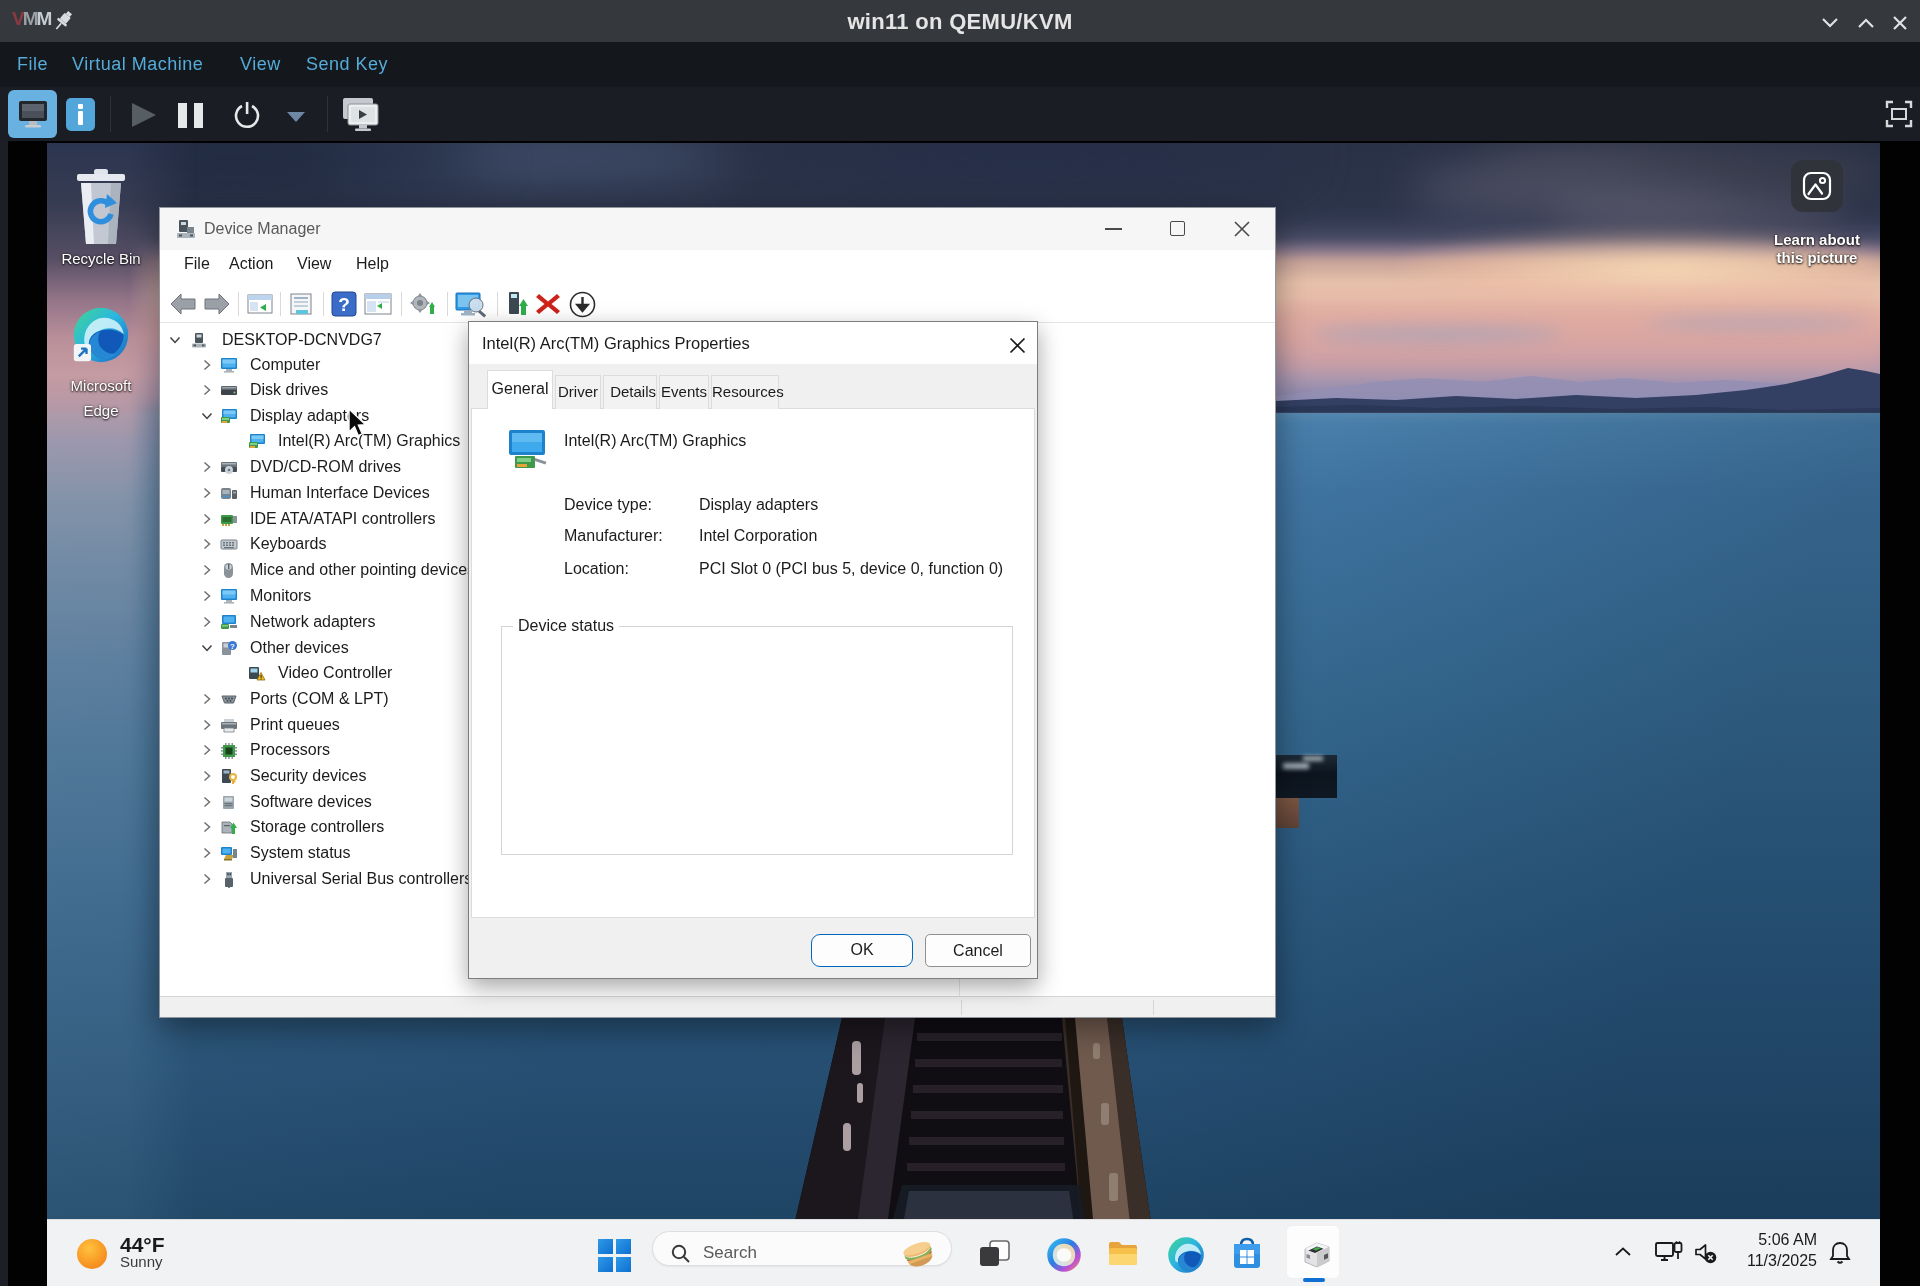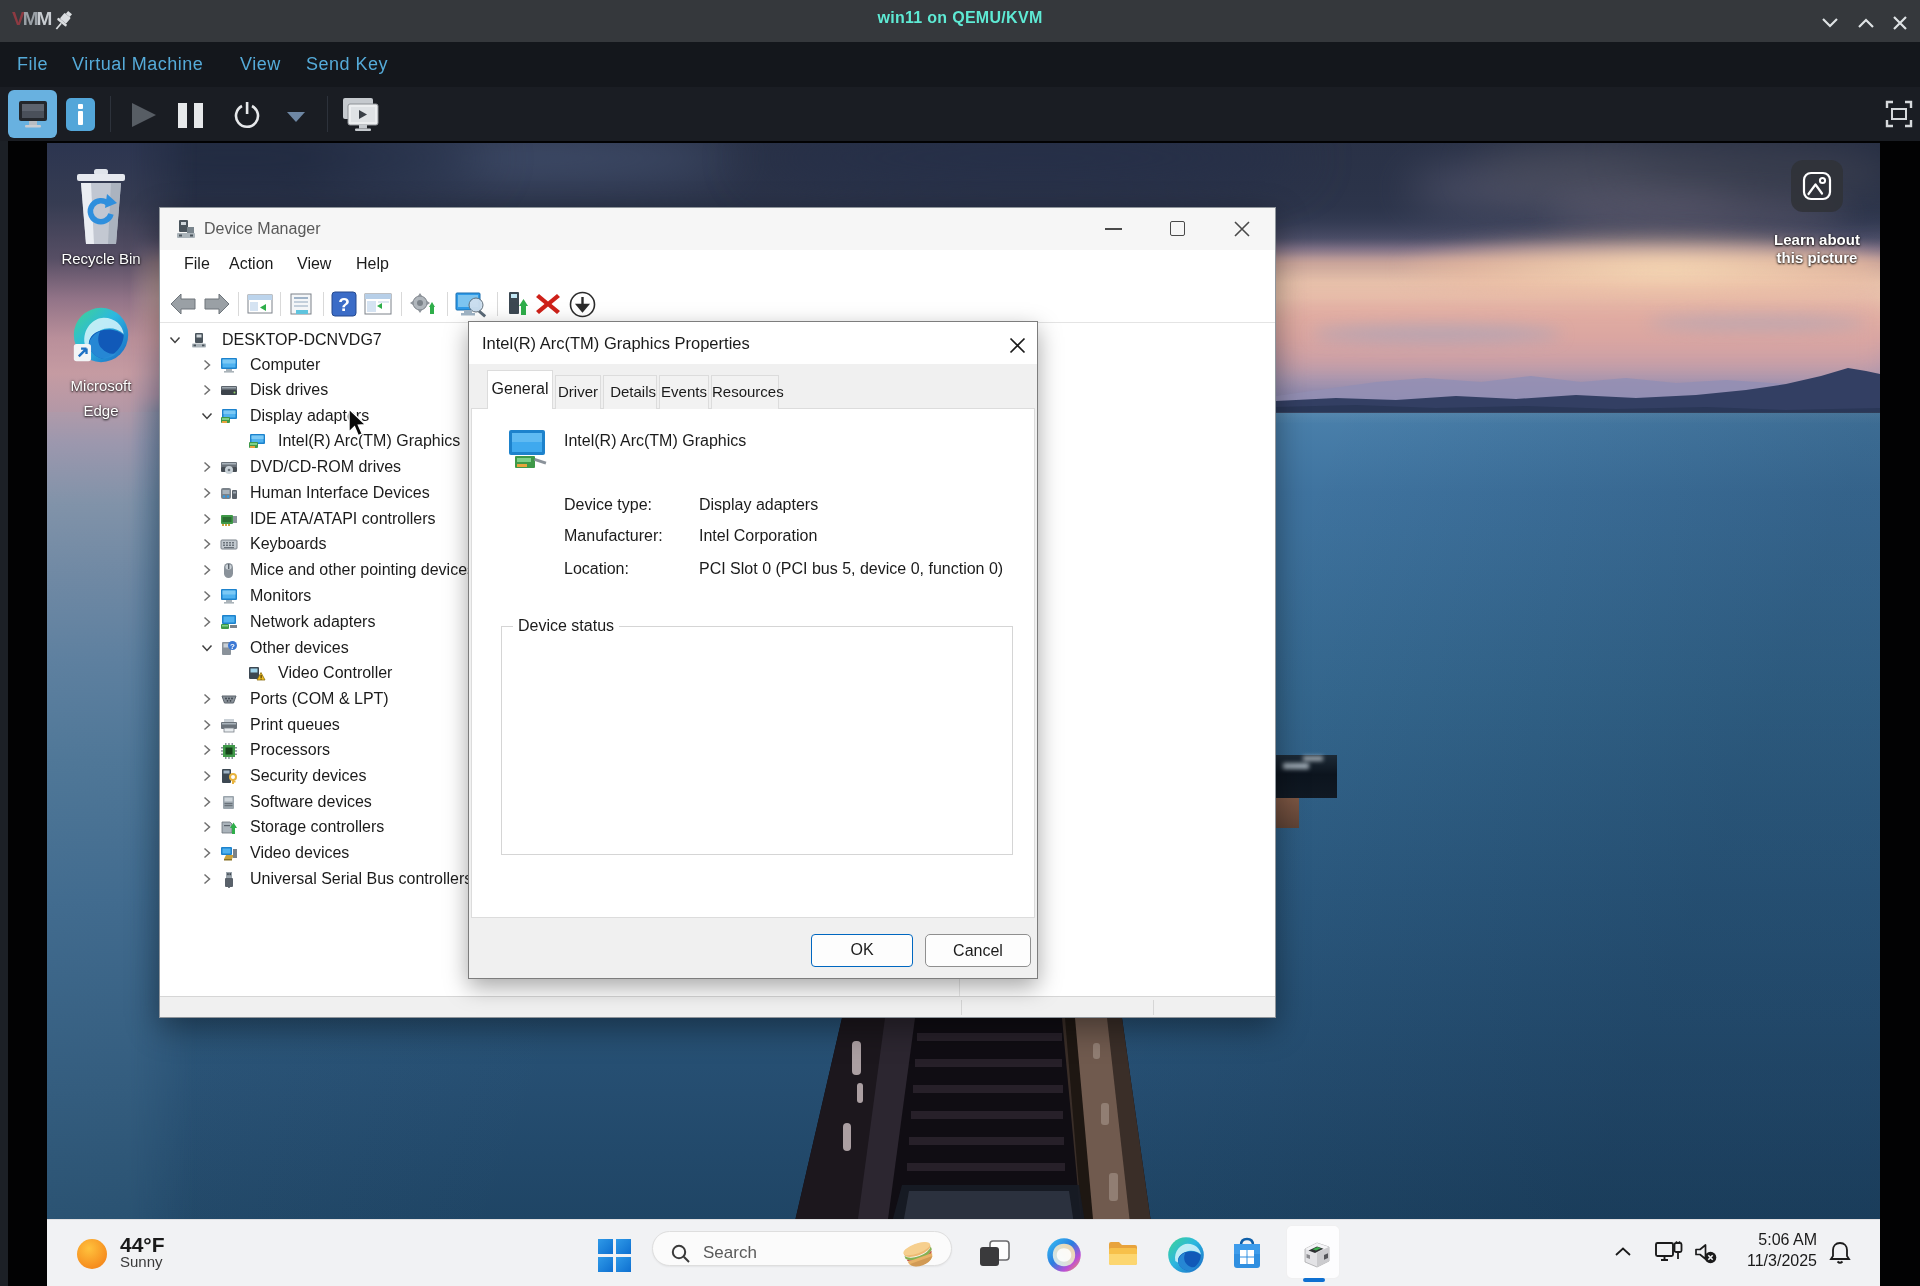--- a/index.html
+++ b/index.html
@@ -21,21 +21,21 @@
 <div id="titlebar" class="abs">
   <div class="abs" style="left:12px;top:8px;font-weight:bold;font-size:19px;letter-spacing:-2px;"><span style="color:#8d3a42;">V</span><span style="color:#9aa0a6;">M</span><span style="color:#c8ccd1;">M</span></div>
   <svg class="abs" style="left:50px;top:7px;" width="26" height="28" viewBox="0 0 26 28">
       <g transform="rotate(40 13 14)" fill="#dadde0">
         <rect x="10.5" y="3" width="5" height="3.6"></rect>
         <rect x="9" y="6.6" width="8" height="7.6" rx="1"></rect>
         <rect x="7.2" y="14.2" width="11.6" height="2.6" rx="1.2"></rect>
         <rect x="12.2" y="16.8" width="1.7" height="7.6"></rect>
       </g>
     </svg>
-  <div class="abs" style="left:0;top:9px;width:1920px;text-align:center;color:#5eead4;font-size:16px;font-weight:bold;letter-spacing:.3px;">win11 on QEMU/KVM</div>
+  <div class="abs" style="left:0;top:9px;width:1920px;text-align:center;color:#e5e5e5;font-size:22px;font-weight:bold;letter-spacing:.3px;">win11 on QEMU/KVM</div>
   <svg class="abs" style="left:1819px;top:16px;" width="22" height="14" viewBox="0 0 22 14">
       <path d="M4 3 L11 10 L18 3" stroke="#dfe2e5" stroke-width="2.2" fill="none"></path>
     </svg>
   <svg class="abs" style="left:1855px;top:16px;" width="22" height="14" viewBox="0 0 22 14">
       <path d="M4 11 L11 4 L18 11" stroke="#dfe2e5" stroke-width="2.2" fill="none"></path>
     </svg>
   <svg class="abs" style="left:1890px;top:13px;" width="20" height="20" viewBox="0 0 20 20">
       <path d="M4 4 L16 16 M16 4 L4 16" stroke="#dfe2e5" stroke-width="2.2" fill="none"></path>
     </svg>
 </div>
@@ -505,21 +505,21 @@
         <svg class="abs" style="left:40px;top:523px;" width="14" height="14" viewBox="0 0 14 14">
             <path d="M4.5 2.5 L9.5 7 L4.5 11.5" stroke="#707070" stroke-width="1.5" fill="none"></path>
           </svg>
         <svg class="abs" style="left:60px;top:522px;" width="18" height="17" viewBox="0 0 18 17">
             <rect x="1" y="2" width="11" height="8" rx="1" fill="#1d82cc"></rect>
             <rect x="2.5" y="3.5" width="8" height="5" fill="#4fb2f0"></rect>
             <path d="M4 14 L6 10 L14 10 L12 14 Z" fill="#c9a23d"></path>
             <rect x="4" y="14" width="8" height="1.5" fill="#8a7326"></rect>
             <rect x="13" y="4" width="4" height="9" fill="#7a828a"></rect>
           </svg>
-        <div class="abs" style="left:90px;top:518px;height:24px;line-height:24px;white-space:nowrap;">Video devices</div>
+        <div class="abs" style="left:90px;top:518px;height:24px;line-height:24px;white-space:nowrap;">System status</div>
         <svg class="abs" style="left:40px;top:549px;" width="14" height="14" viewBox="0 0 14 14">
             <path d="M4.5 2.5 L9.5 7 L4.5 11.5" stroke="#707070" stroke-width="1.5" fill="none"></path>
           </svg>
         <svg class="abs" style="left:60px;top:548px;" width="18" height="17" viewBox="0 0 18 17">
             <rect x="6" y="1" width="6" height="6" fill="#9aa4ac"></rect>
             <rect x="7.2" y="2.2" width="1.5" height="2" fill="#3a424a"></rect>
             <rect x="9.5" y="2.2" width="1.5" height="2" fill="#3a424a"></rect>
             <rect x="5" y="7" width="8" height="9" rx="1" fill="#59616a"></rect>
             <rect x="8.2" y="13" width="1.6" height="5" fill="#59616a"></rect>
           </svg>
@@ -560,21 +560,21 @@
       <div class="abs" style="left:95px;top:110px;font-size:16px;color:#1b1b1b;">Intel(R) Arc(TM) Graphics</div>
       <div class="abs" style="left:95px;top:174px;font-size:16px;color:#1b1b1b;">Device type:</div>
       <div class="abs" style="left:230px;top:174px;font-size:16px;color:#1b1b1b;">Display adapters</div>
       <div class="abs" style="left:95px;top:205px;font-size:16px;color:#1b1b1b;">Manufacturer:</div>
       <div class="abs" style="left:230px;top:205px;font-size:16px;color:#1b1b1b;">Intel Corporation</div>
       <div class="abs" style="left:95px;top:238px;font-size:16px;color:#1b1b1b;">Location:</div>
       <div class="abs" style="left:230px;top:238px;font-size:16px;color:#1b1b1b;">PCI Slot 0 (PCI bus 5, device 0, function 0)</div>
 
       <div class="abs" style="left:32px;top:304px;width:512px;height:229px;border:1px solid #d5d5d5;"></div>
       <div class="abs" style="left:44px;top:295px;background:#fff;padding:0 5px;font-size:16px;color:#1b1b1b;">Device status</div>
-      <div class="abs" style="left:342px;top:612px;width:102px;height:33px;background:#fdfdfd;border:1.6px solid #0067c0;border-radius:4px;line-height:30px;text-align:center;font-size:16px;color:#1b1b1b;">OK</div>
+      <div class="abs" style="left:342px;top:612px;width:102px;height:33px;background:#fdfdfd;border:1.6px solid #0067c0;border-radius:9px;line-height:30px;text-align:center;font-size:16px;color:#1b1b1b;">OK</div>
       <div class="abs" style="left:456px;top:612px;width:106px;height:33px;background:#fdfdfd;border:1px solid #8f8f8f;border-radius:5px;line-height:31px;text-align:center;font-size:16px;color:#1b1b1b;">Cancel</div>
     </div>
     <div class="abs" id="taskbar" style="left:0;top:1076px;width:1833px;height:67px;background:#f1f2f4;border-top:1px solid rgba(0,0,0,.07);z-index:20;">
       <div class="abs" style="left:30px;top:19px;width:30px;height:30px;border-radius:50%;background:radial-gradient(circle at 40% 32%,#ffc23d,#f68e1f 70%,#ef7d15);"></div>
       <div class="abs" style="left:73px;top:13px;font-size:21px;font-weight:bold;color:#1a1a1a;">44°F</div>
       <div class="abs" style="left:73px;top:33px;font-size:15px;color:#3a3a3a;">Sunny</div>
       <div class="abs" style="left:551px;top:19px;width:33px;height:33px;">
         <div class="abs" style="left:0;top:0;width:15px;height:15px;background:linear-gradient(135deg,#2f9ae8,#0e6fd0);"></div>
         <div class="abs" style="left:18px;top:0;width:15px;height:15px;background:linear-gradient(135deg,#2f9ae8,#0e6fd0);"></div>
         <div class="abs" style="left:0;top:18px;width:15px;height:15px;background:linear-gradient(135deg,#2f9ae8,#0e6fd0);"></div>

